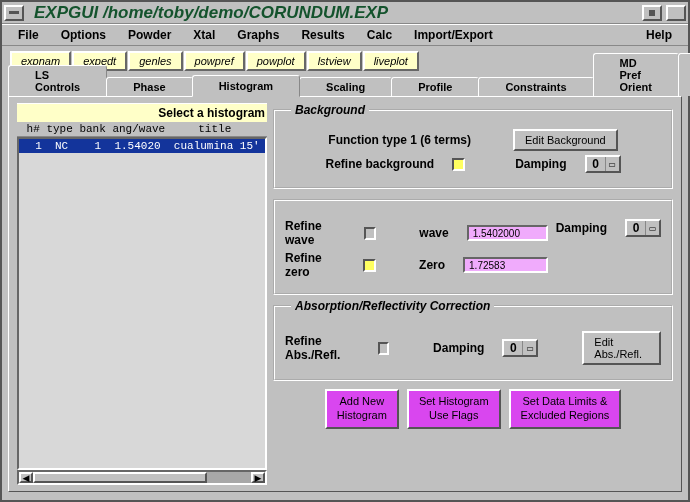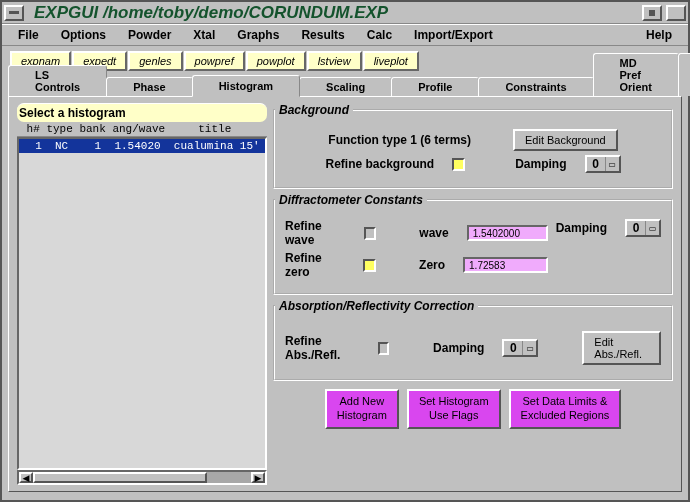--- a/index.html
+++ b/index.html
@@ -121,24 +121,23 @@
     gap: 6px;
   }
   .left-pane {
     width: 250px;
     display: flex;
     flex-direction: column;
   }
   .select-header {
     background: #ffffc8;
     font-weight: bold;
-    text-align: left;
+    text-align: right;
     padding: 2px;
     border-top: 1px solid #fff;
-    border-radius: 7px;
   }
   .col-header {
     background: #c0c0c0;
     font-family: "Courier New", monospace;
     font-size: 11px;
     padding: 1px 3px;
     white-space: pre;
     border-bottom: 1px solid #888;
   }
   .list-box {
@@ -188,21 +187,21 @@
     position: relative;
   }
   .groupbox {
     border: 2px groove #fff;
     padding: 14px 10px 10px 10px;
     position: relative;
     margin-top: 6px;
   }
   .groupbox-title {
     position: absolute;
-    top: -8px; left: 0;
+    top: -8px; left: 16px;
     background: #c0c0c0;
     padding: 0 4px;
     font-style: italic;
     font-weight: bold;
     font-size: 12px;
   }
   .row {
     display: flex;
     align-items: center;
     gap: 18px;
@@ -349,21 +348,20 @@
           <span style="width:14px"></span>
           <span class="lbl">Damping</span>
           <span class="spin">
             <span class="spin-val">0</span>
             <span class="spin-ctl">▭</span>
           </span>
         </div>
       </div>
 
       <div class="groupbox">
-        <div class="groupbox-title">Diffractometer Constants</div>
         <div style="display:flex; align-items:flex-start; gap:8px;">
           <div style="flex:1;">
             <div class="row">
               <span class="lbl">Refine wave</span>
               <span class="checkbox"></span>
               <span style="width:8px"></span>
               <span class="lbl">wave</span>
               <span class="textfield">1.5402000</span>
             </div>
             <div class="row">

